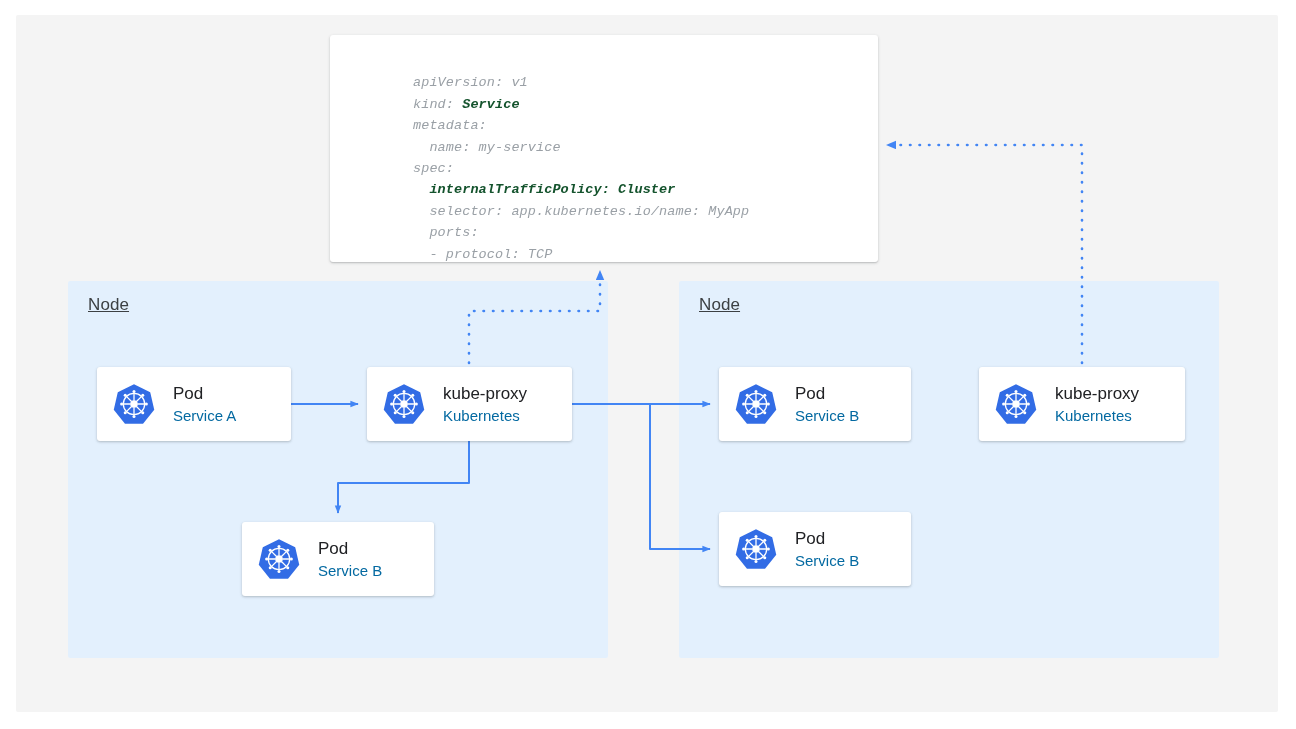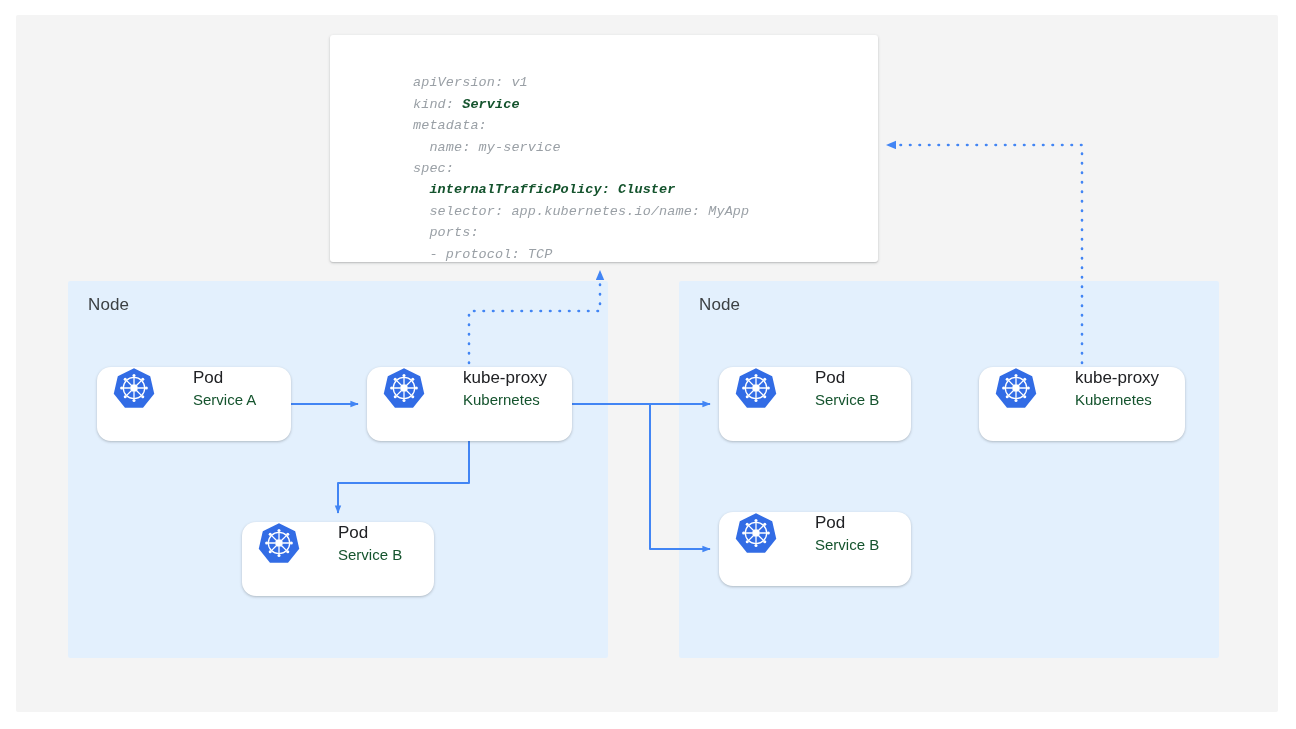--- a/index.html
+++ b/index.html
@@ -83,32 +83,32 @@
   #node-right { left: 679px; top: 281px; width: 540px; height: 377px; }
 
   .node-label {
     position: absolute;
     left: 20px;
     top: 14px;
     font-size: 17px;
     color: #3c4043;
     font-family: "Liberation Sans", sans-serif;
     letter-spacing: 0.1px;
+    text-decoration: underline;
   }
 
   
   .res-card {
     position: absolute;
     background: #ffffff;
-    border-radius: 14px;
+    border-radius: 3px;
     box-shadow: 0 1px 3px rgba(60,64,67,0.22), 0 1px 2px rgba(60,64,67,0.10);
     display: flex;
-    align-items: flex-start;
+    align-items: center;
     z-index: 20;
-    gap: 20px;
   }
 
   .k8s-logo {
     flex: 0 0 auto;
     width: 42px;
     height: 42px;
     margin-left: 16px;
   }
 
   .card-text {
@@ -120,21 +120,21 @@
 
   .card-title {
     font-size: 17px;
     color: #202124;
     line-height: 22px;
     white-space: nowrap;
   }
 
   .card-sub {
     font-size: 15px;
-    color: #14532d;
+    color: #0369a1;
     line-height: 21px;
     white-space: nowrap;
   }
 
   
   #card-pod-a       { left: 97px;  top: 367px; width: 194px; height: 74px; }
   #card-kube-proxy-l{ left: 367px; top: 367px; width: 205px; height: 74px; }
   #card-pod-b-local { left: 242px; top: 522px; width: 192px; height: 74px; }
   #card-pod-b-remote{ left: 719px; top: 367px; width: 192px; height: 74px; }
   #card-kube-proxy-r{ left: 979px; top: 367px; width: 206px; height: 74px; }

